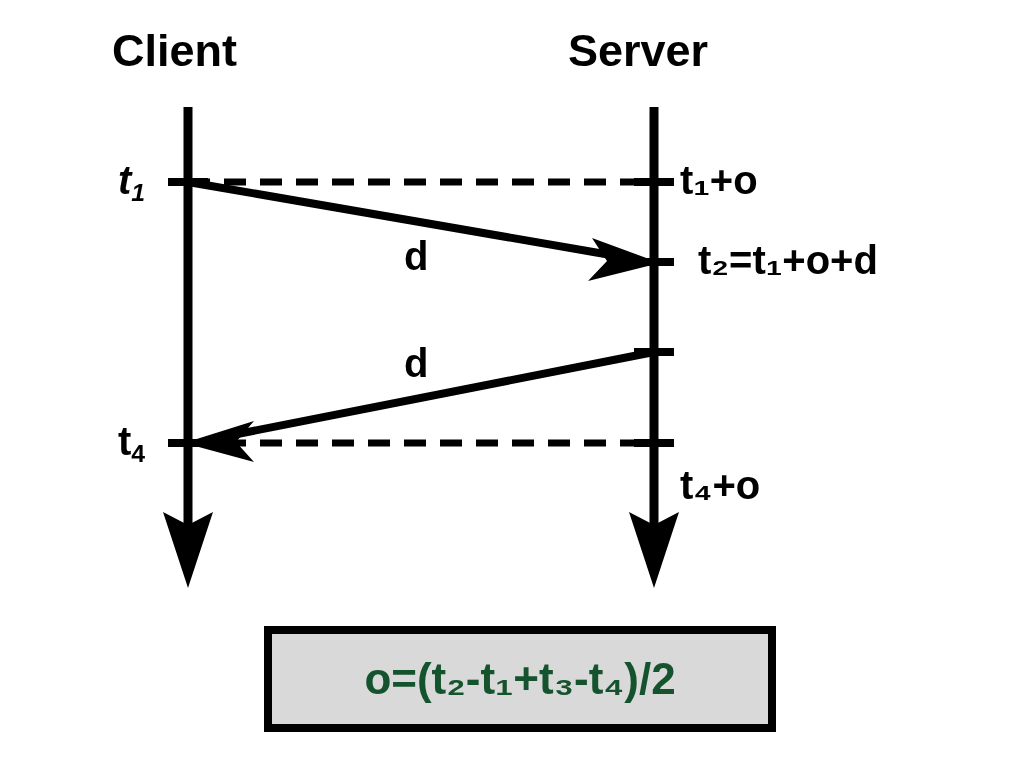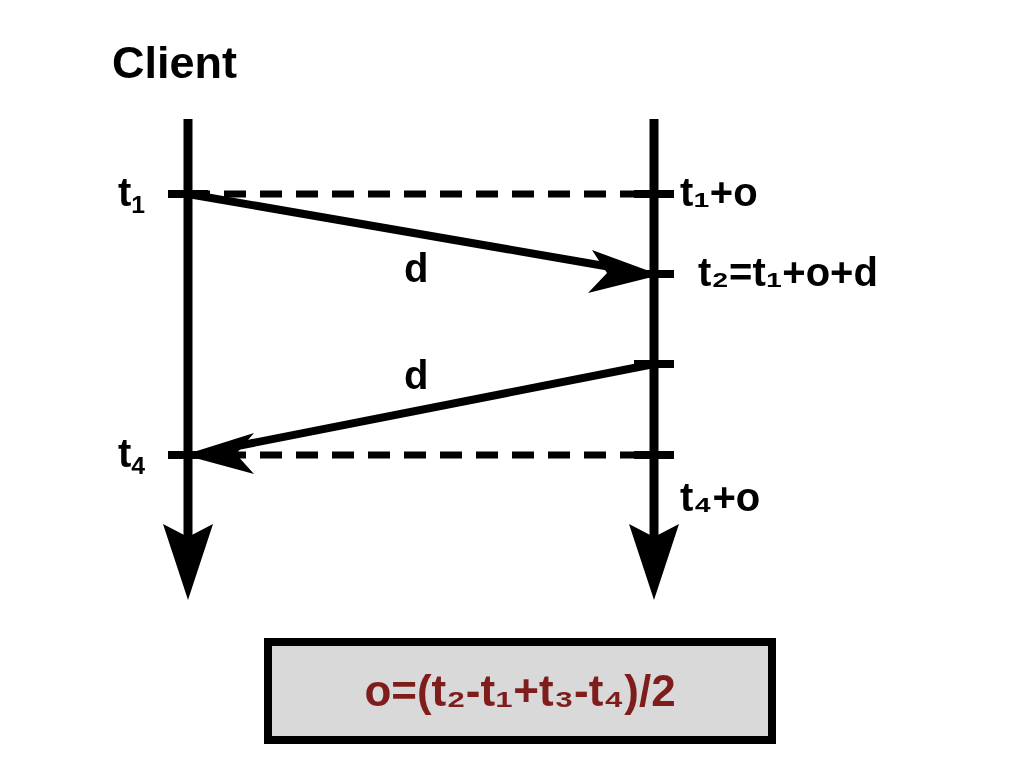--- a/index.html
+++ b/index.html
@@ -10,21 +10,21 @@
   body {
     width: 1024px;
     height: 768px;
     font-family: "Liberation Sans", sans-serif;
     position: relative;
     overflow: hidden;
   }
   #diagram-root {
     position: absolute;
     left: 0;
-    top: 12px;
+    top: 0;
     width: 1024px;
     height: 592px;
   }
   svg.canvas {
     position: absolute;
     left: 0;
     top: 0;
     width: 1024px;
     height: 768px;
   }
@@ -51,21 +51,21 @@
     background: #d9d9d9;
     border: 8px solid #000000;
     display: flex;
     align-items: center;
     justify-content: center;
   }
   .formula-text {
     font-family: "Liberation Sans", sans-serif;
     font-weight: bold;
     font-size: 44px;
-    color: #7f1d1d;
+    color: #14532d;
     white-space: nowrap;
     line-height: 1;
   }
   sub {
     font-size: 0.62em;
     vertical-align: baseline;
     position: relative;
     bottom: -0.28em;
   }
 </style>
@@ -105,22 +105,23 @@
     </g>
 
     <g>
       <line x1="654" y1="352" x2="222" y2="437" stroke="#000000" stroke-width="8"></line>
       <polygon points="184,443 254,421 236,442 254,462" fill="#000000"></polygon>
     </g>
 
   </svg>
 
   <div class="lbl header-lbl" style="left:112px; top:28px;">Client</div>
+  <div class="lbl header-lbl" style="left:568px; top:28px;">Server</div>
 
-  <div class="lbl time-lbl" style="left:118px; top:160px;">t<sub>1</sub></div>
+  <div class="lbl time-lbl" style="left:118px; top:160px;font-style:italic;">t<sub>1</sub></div>
   <div class="lbl time-lbl" style="left:118px; top:421px;">t<sub>4</sub></div>
 
   <div class="lbl time-lbl" style="left:680px; top:160px;">t₁+o</div>
   <div class="lbl time-lbl" style="left:680px; top:240px;margin-left:18px;">t₂=t₁+o+d</div>
   <div class="lbl time-lbl" style="left:680px; top:421px;margin-top:44px;">t₄+o</div>
 
   <div class="lbl delay-lbl" style="left:404px; top:236px;">d</div>
   <div class="lbl delay-lbl" style="left:404px; top:343px;">d</div>
 
   <div class="formula-box" style="left:264px; top:626px; width:512px; height:106px;">

